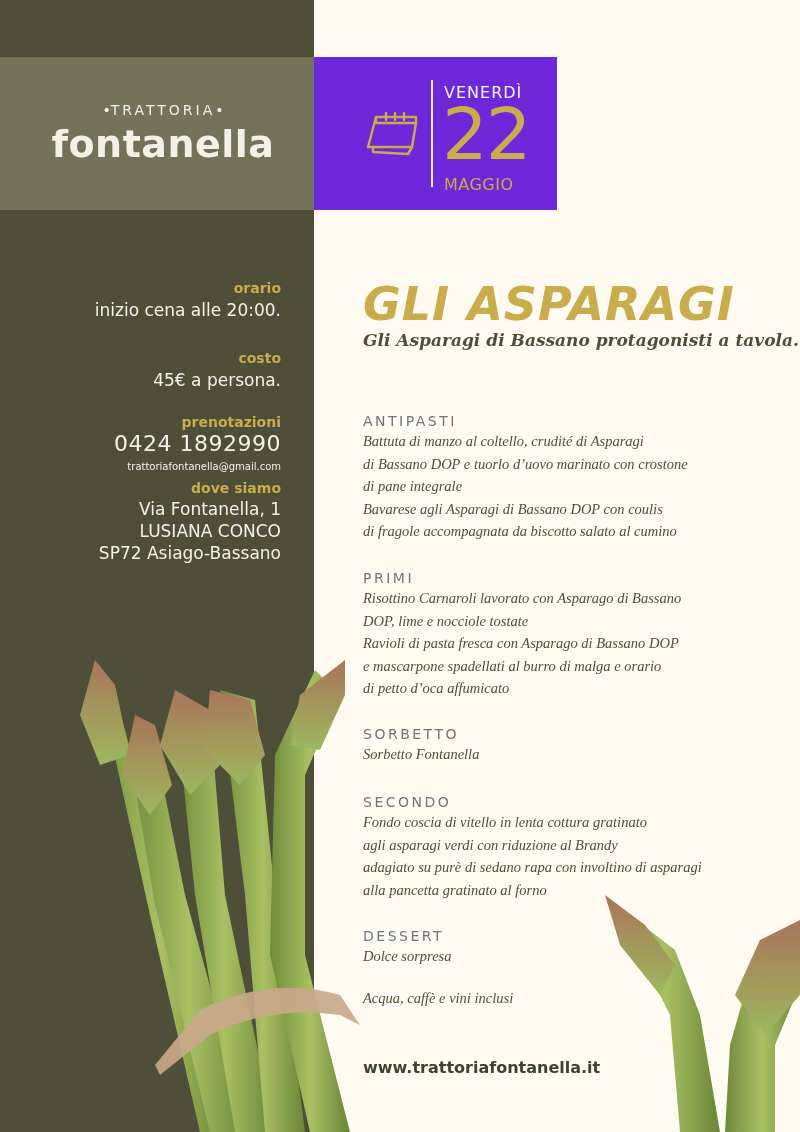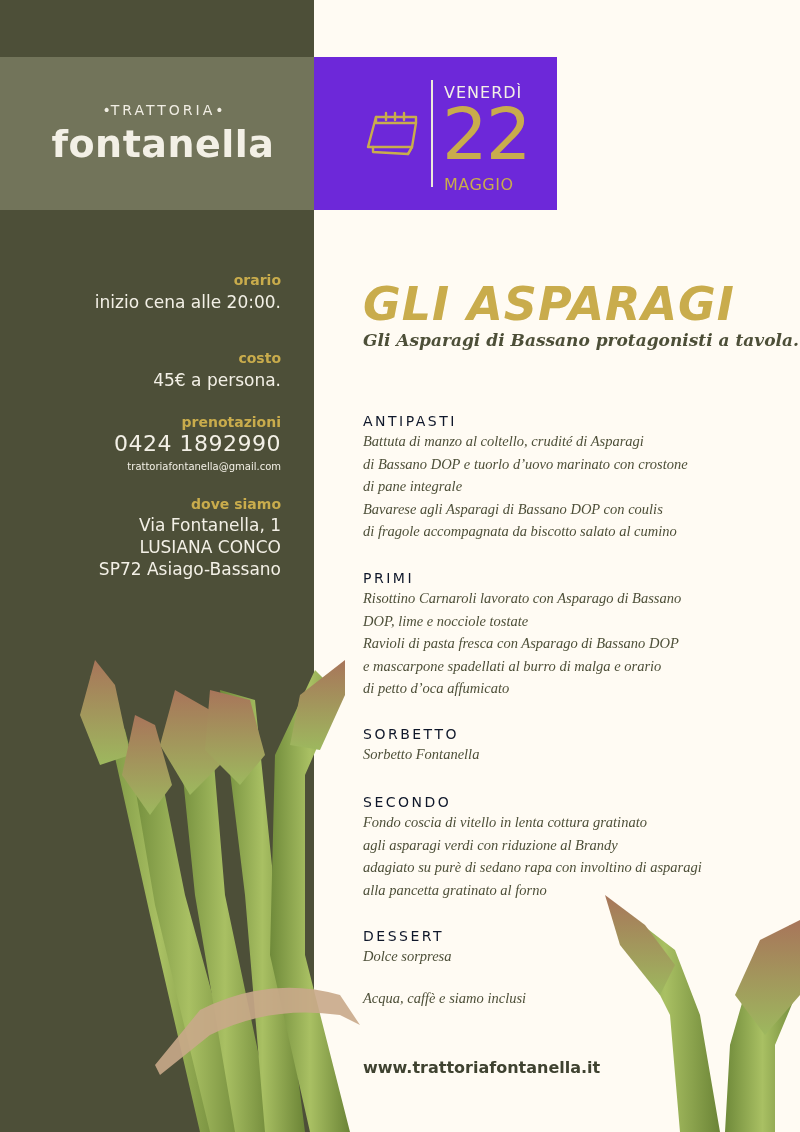--- a/index.html
+++ b/index.html
@@ -66,21 +66,21 @@
     font-size: 46px; font-weight: bold; letter-spacing: 1px;
     font-family: "DejaVu Sans", sans-serif; line-height: 56px; font-style: italic;
   }
   .subtitle {
     position: absolute; top: 330px; left: 363px; color: #4d4f38;
     font-size: 17px; font-style: italic; font-weight: bold;
     font-family: "DejaVu Serif", serif;
   }
   .course { position: absolute; left: 363px; width: 420px; }
   .course-title {
-    color: #0f172a; font-size: 14px; letter-spacing: 2.5px; line-height: 18px;
+    color: #737373; font-size: 14px; letter-spacing: 2.5px; line-height: 18px;
     font-family: "DejaVu Sans", sans-serif;
   }
   .course-line {
     color: #4d4f38; font-size: 14.5px; font-style: italic; line-height: 22.5px;
     font-family: "Liberation Serif", serif; white-space: nowrap;
   }
   .extra {
     position: absolute; left: 363px; top: 990px; color: #4d4f38;
     font-size: 14.5px; font-style: italic; font-family: "Liberation Serif", serif;
   }
@@ -109,34 +109,34 @@
     <path d="M22 4 L22 11 M31 4 L31 11 M40 4 L40 11"></path>
     <path d="M9 38 L9 43 L44 45 L48 38"></path>
     <path d="M44 45 Q46 42 48 38"></path>
   </svg>
   <div class="date-divider"></div>
   <div class="date-day">VENERDÌ</div>
   <div class="date-num">22</div>
   <div class="date-month">MAGGIO</div>
 </div>
 
-<div class="info" style="top:272px;padding-left:43px;">
+<div class="info" style="top:280px;padding-left:43px;">
   <div class="info-label">orario</div>
   <div class="info-value" style="margin-top:3px;">inizio cena alle 20:00.</div>
 </div>
 <div class="info" style="top:350px;padding-left:27px;">
   <div class="info-label">costo</div>
   <div class="info-value" style="margin-top:3px;">45€ a persona.</div>
 </div>
 <div class="info" style="top:414px;">
   <div class="info-label">prenotazioni</div>
   <div class="info-value info-phone">0424 1892990</div>
   <div class="info-value info-email">trattoriafontanella@gmail.com</div>
 </div>
-<div class="info" style="top:496px;margin-left:20px;">
+<div class="info" style="top:480px;margin-left:20px;">
   <div class="info-label">dove siamo</div>
   <div class="info-value" style="margin-top:2px;">Via Fontanella, 1</div>
   <div class="info-value">LUSIANA CONCO</div>
   <div class="info-value">SP72 Asiago-Bassano</div>
 </div>
 
 <svg class="asparagus-left" viewBox="0 0 300 477">
   <defs>
     <linearGradient id="stalk" x1="0" x2="1" y1="0" y2="0">
       <stop offset="0" stop-color="#6f8a3a"></stop>
@@ -202,14 +202,14 @@
   <div class="course-line">agli asparagi verdi con riduzione al Brandy</div>
   <div class="course-line">adagiato su purè di sedano rapa con involtino di asparagi</div>
   <div class="course-line">alla pancetta gratinato al forno</div>
 </div>
 
 <div class="course" style="top:927px;">
   <div class="course-title">DESSERT</div>
   <div class="course-line">Dolce sorpresa</div>
 </div>
 
-<div class="extra">Acqua, caffè e siamo inclusi</div>
+<div class="extra">Acqua, caffè e vini inclusi</div>
 <div class="website">www.trattoriafontanella.it</div>
 
 </body></html>

